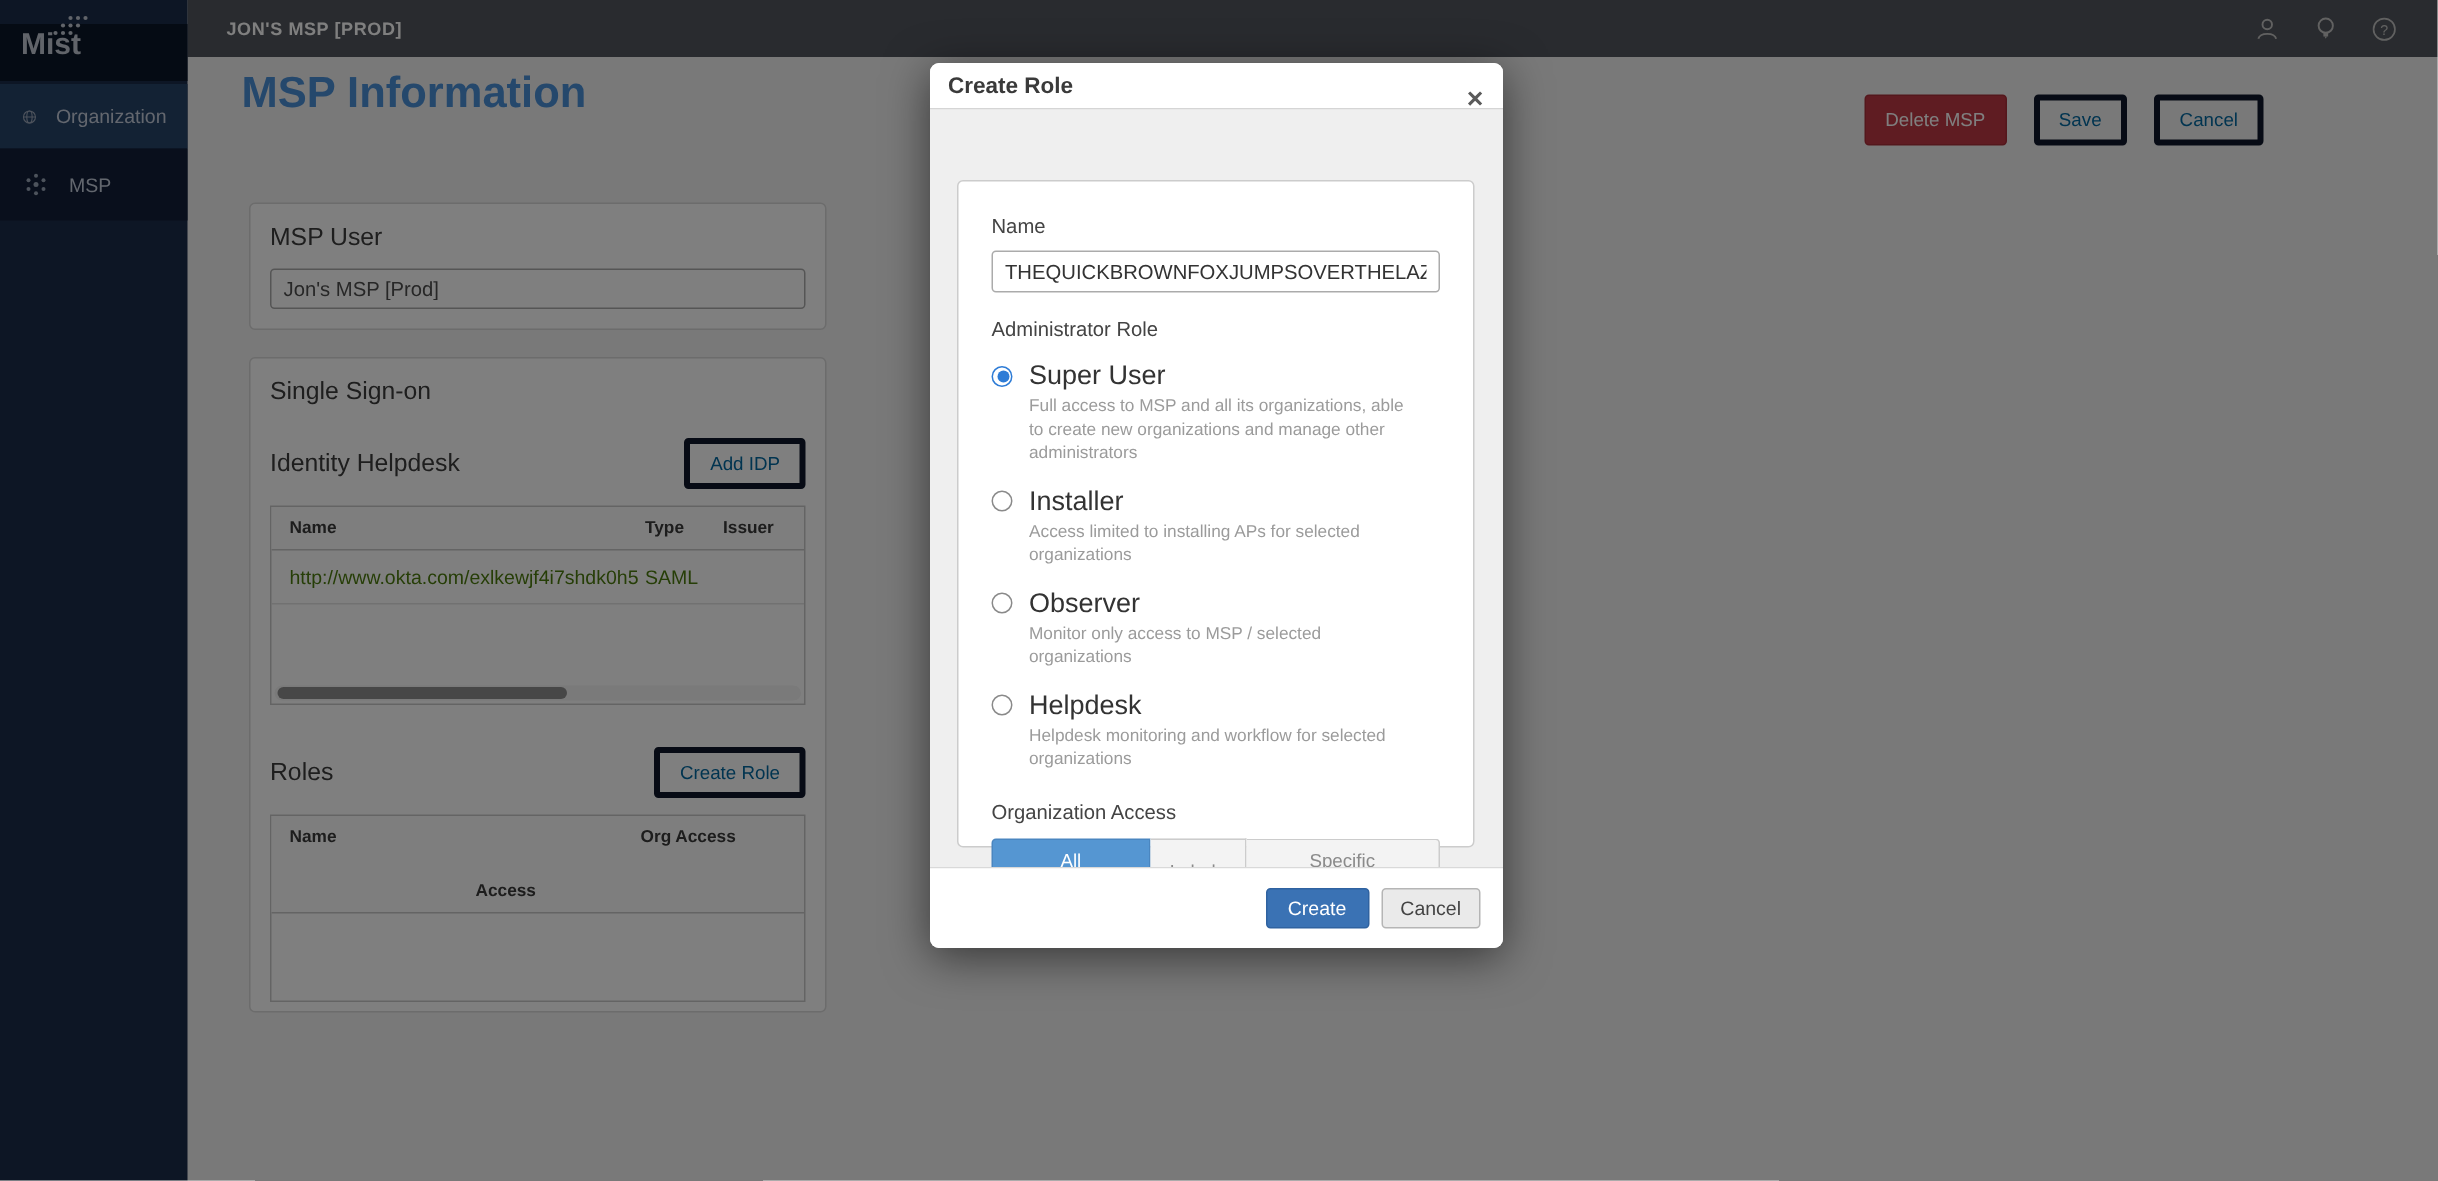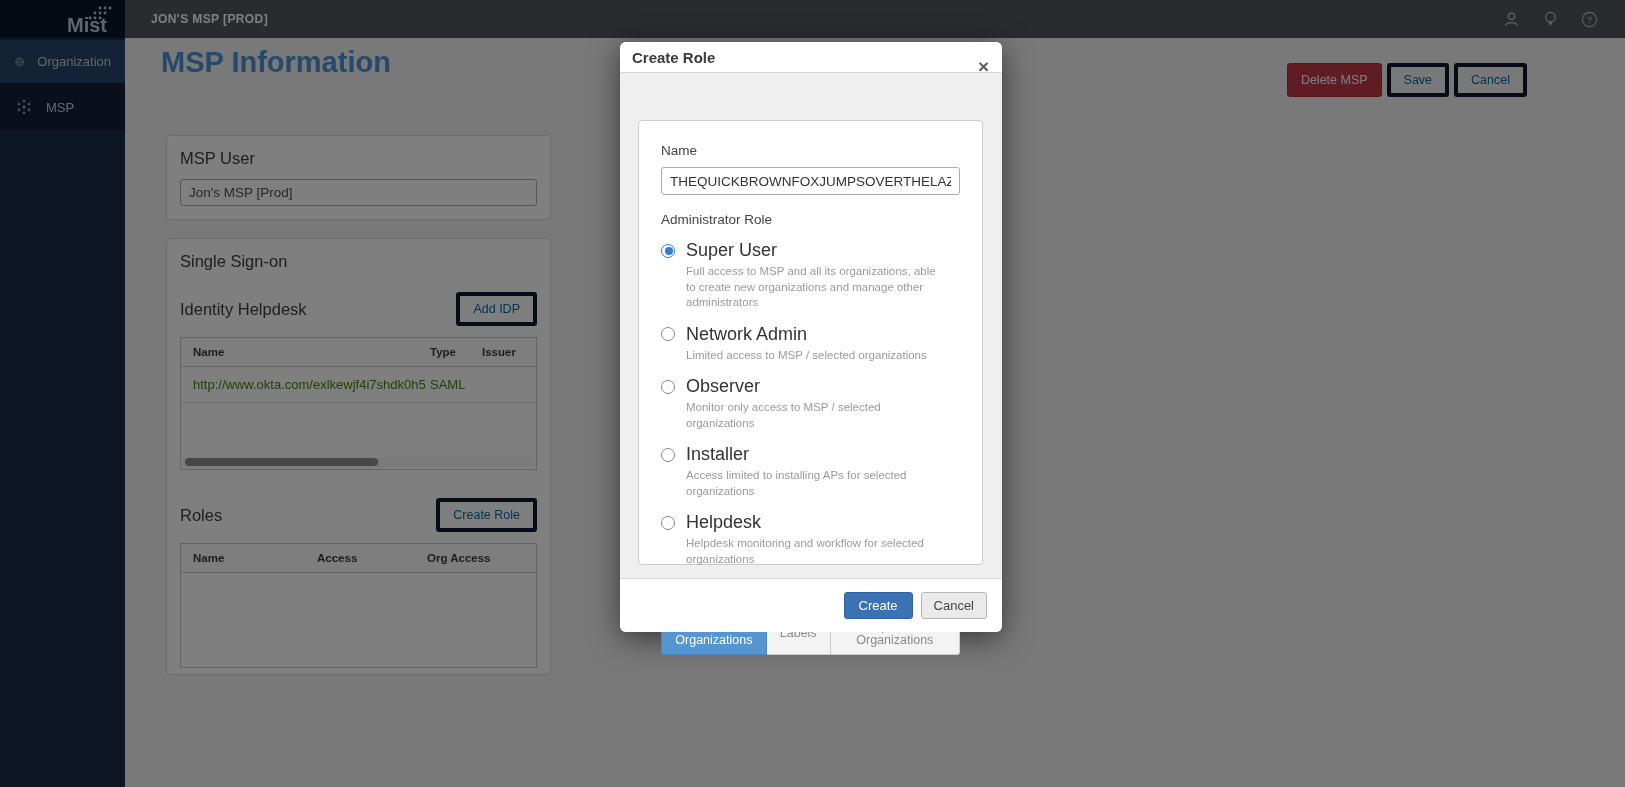--- a/index.html
+++ b/index.html
@@ -17,30 +17,30 @@
   }
   .topbar-title { color:#fff; font-size:12px; font-weight:bold; letter-spacing:.4px; }
   .topbar-icons { margin-left:auto; display:flex; align-items:center; gap:20px; }
   .topbar-icons svg { display:block; }
 
   
   .sidebar {
     position:absolute; left:0; top:0; width:125px; height:787px;
     background:#1a2c4a; z-index:2;
   }
-  .logo-block { height:38px; background:#0b1628; display:flex; align-items:flex-end; justify-content:flex-end; padding-bottom:2px; }
+  .logo-block { height:38px; background:#0b1628; display:flex; align-items:flex-end; justify-content:flex-start; padding-bottom:14px;margin-top:16px; }
   .nav-item { display:flex; align-items:center; gap:12px; padding:0 14px; cursor:pointer; }
   .nav-item .nav-label { color:#c6cedd; font-size:13px; }
   .nav-org { height:43px; background:#264469; margin-top:2px; }
   .nav-msp { height:48px; background:#121f38; }
 
   
   .main { position:absolute; left:125px; top:38px; right:0; bottom:0; background:#f2f2f2; }
   .page-title { position:absolute; left:36px; top:8px; font-size:29px; color:#4a90d9; font-weight:700; }
-  .page-actions { position:absolute; top:25px; right:98px; display:flex; gap:5px; }
+  .page-actions { position:absolute; top:25px; right:116px; display:flex; gap:18px; }
   .btn { font-family:inherit; font-size:12.5px; border-radius:3px; padding:6px 13px; cursor:pointer; }
   .btn-delete { background:#bf3844; border:1px solid #a82e39; color:#fff; }
   .btn-ghost { background:rgba(255,255,255,.06); border:4px solid #0f172a; color:#0369a1; }
 
   .card {
     position:absolute; left:41px; width:385px; background:#fff;
     border:1px solid #d8d8d8; border-radius:4px; padding:13px 13px;
   }
   .card-msp-name { top:97px; height:85px; }
   .card-sso { top:200px; height:437px; }
@@ -61,21 +61,21 @@
   .tbl-row { display:flex; padding:10px 12px; border-bottom:1px solid #e2e2e2; }
   .tbl-row span { font-size:13px; color:#4d7c0f; }
   .col-name { flex:1; }
   .col-type { width:52px; }
   .col-issuer { width:42px; }
   .idp-empty { height:52px; }
   .hscroll { height:10px; margin:2px 2px 2px 2px; background:#f4f4f4; border-radius:5px; position:relative; }
   .hscroll-thumb { position:absolute; left:2px; top:1px; height:8px; width:55%; background:#8f8f8f; border-radius:4px; }
   .roles-tbl { height:125px; }
   .rcol-name { width:124px; }
-  .rcol-access { width:110px; }
+  .rcol-access { width:110px;margin-top:36px; }
   .rcol-org { flex:1; }
   .roles-empty { height:86px; }
 
   
   .scrim { position:absolute; inset:0; background:rgba(0,0,0,.5); z-index:10; }
 
   
   .modal {
     position:absolute; left:620px; top:42px; width:382px; height:590px;
     background:#efefef; border-radius:6px; z-index:20;
@@ -257,42 +257,35 @@
     <div class="fld-label admin-label">Administrator Role</div>
 
     <div class="radio-item selected">
       <div class="radio-line">
         <span class="radio-circle"></span>
         <span class="radio-label">Super User</span>
       </div>
       <div class="radio-desc">Full access to MSP and all its organizations, able to create new organizations and manage other administrators</div>
     </div>
 
+
     <div class="radio-item">
       <div class="radio-line">
         <span class="radio-circle"></span>
-        <span class="radio-label">Network Admin</span>
-      </div>
-      <div class="radio-desc">Limited access to MSP / selected organizations</div>
+        <span class="radio-label">Installer</span>
+      </div>
+      <div class="radio-desc">Access limited to installing APs for selected organizations</div>
     </div>
 
     <div class="radio-item">
       <div class="radio-line">
         <span class="radio-circle"></span>
         <span class="radio-label">Observer</span>
       </div>
       <div class="radio-desc">Monitor only access to MSP / selected organizations</div>
-    </div>
-
-    <div class="radio-item">
-      <div class="radio-line">
-        <span class="radio-circle"></span>
-        <span class="radio-label">Installer</span>
-      </div>
-      <div class="radio-desc">Access limited to installing APs for selected organizations</div>
     </div>
 
     <div class="radio-item">
       <div class="radio-line">
         <span class="radio-circle"></span>
         <span class="radio-label">Helpdesk</span>
       </div>
       <div class="radio-desc">Helpdesk monitoring and workflow for selected organizations</div>
     </div>
 

